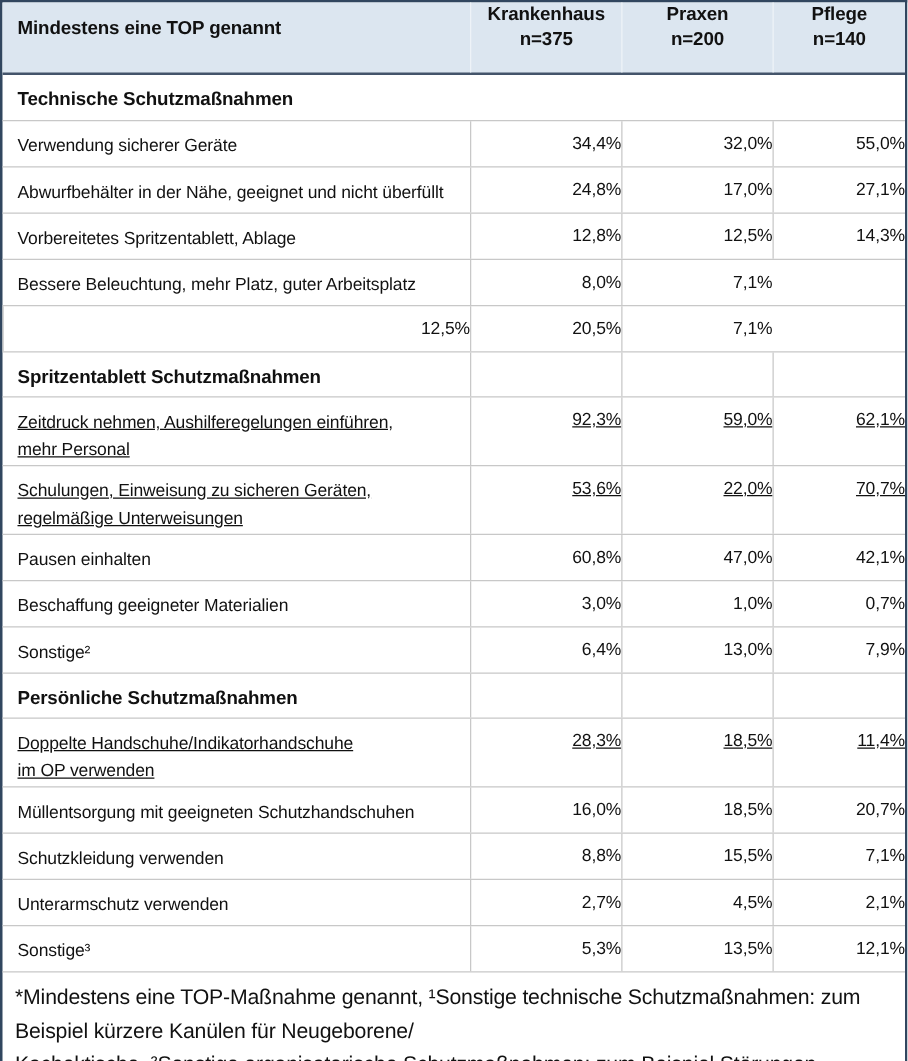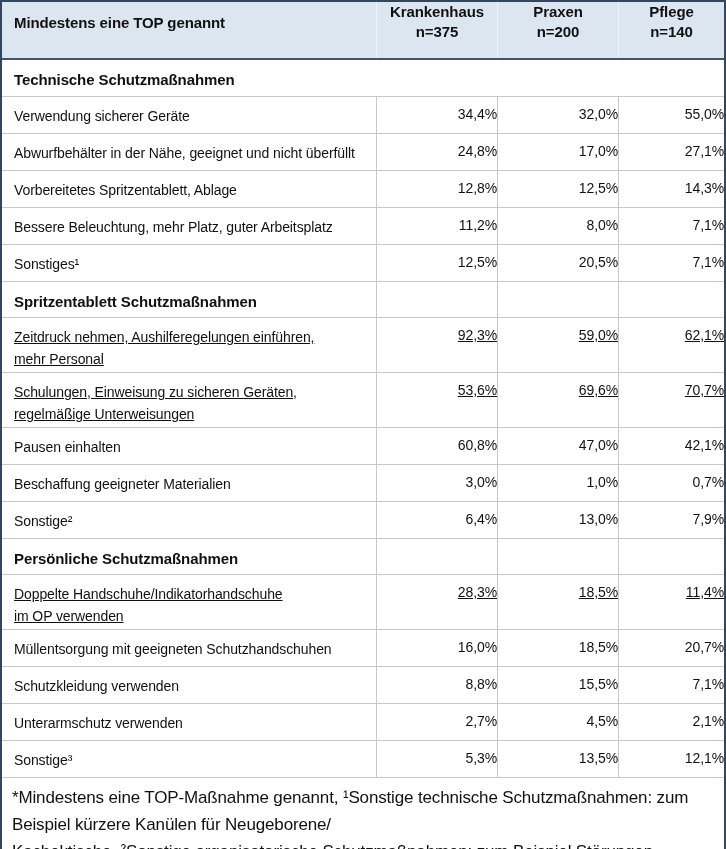--- a/index.html
+++ b/index.html
@@ -121,26 +121,24 @@
         <div class="val">27,1%</div>
       </div>
       <div class="row grid-row r-single">
         <div class="label">Vorbereitetes Spritzentablett, Ablage</div>
         <div class="val">12,8%</div>
         <div class="val">12,5%</div>
         <div class="val">14,3%</div>
       </div>
       <div class="row grid-row r-single">
         <div class="label">Bessere Beleuchtung, mehr Platz, guter Arbeitsplatz</div>
-        <div class="val">11,2%</div>
         <div class="val">8,0%</div>
         <div class="val">7,1%</div>
       </div>
       <div class="row grid-row r-single">
-        <div class="label">Sonstiges¹</div>
         <div class="val">12,5%</div>
         <div class="val">20,5%</div>
         <div class="val">7,1%</div>
       </div>
       <div class="row grid-row r-section">
         <div class="label">Spritzentablett Schutzmaßnahmen</div>
         <div class="val"></div>
         <div class="val"></div>
         <div class="val"></div>
       </div>
@@ -148,21 +146,21 @@
         <div class="label">Zeitdruck nehmen, Aushilferegelungen einführen,
 mehr Personal</div>
         <div class="val">92,3%</div>
         <div class="val">59,0%</div>
         <div class="val">62,1%</div>
       </div>
       <div class="row grid-row r-double">
         <div class="label">Schulungen, Einweisung zu sicheren Geräten,
 regelmäßige Unterweisungen</div>
         <div class="val">53,6%</div>
-        <div class="val">69,6%</div>
+        <div class="val">22,0%</div>
         <div class="val">70,7%</div>
       </div>
       <div class="row grid-row r-single">
         <div class="label">Pausen einhalten</div>
         <div class="val">60,8%</div>
         <div class="val">47,0%</div>
         <div class="val">42,1%</div>
       </div>
       <div class="row grid-row r-single">
         <div class="label">Beschaffung geeigneter Materialien</div>

